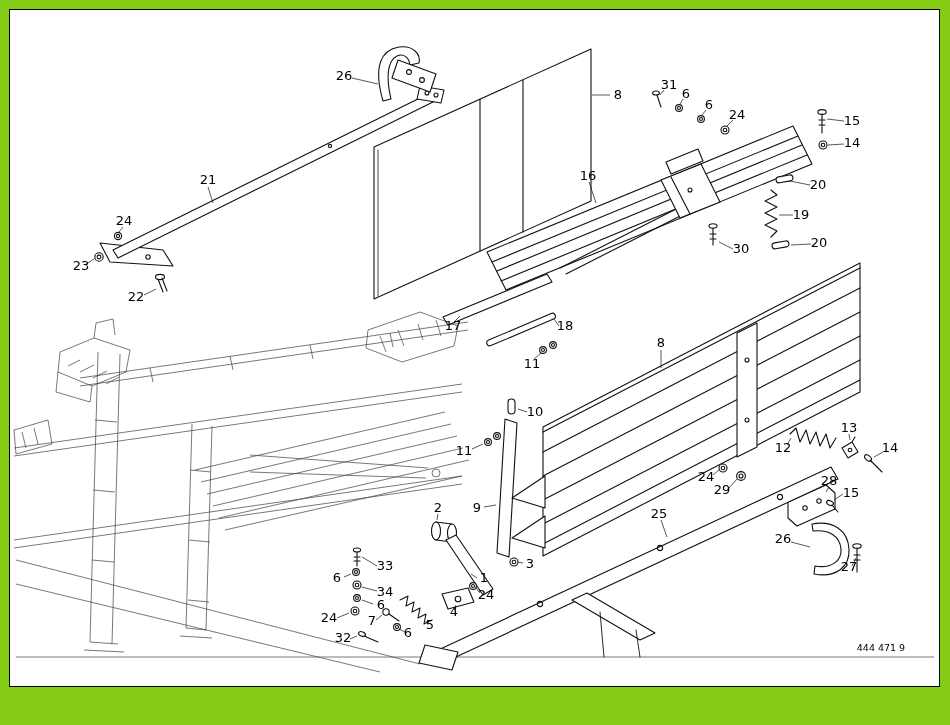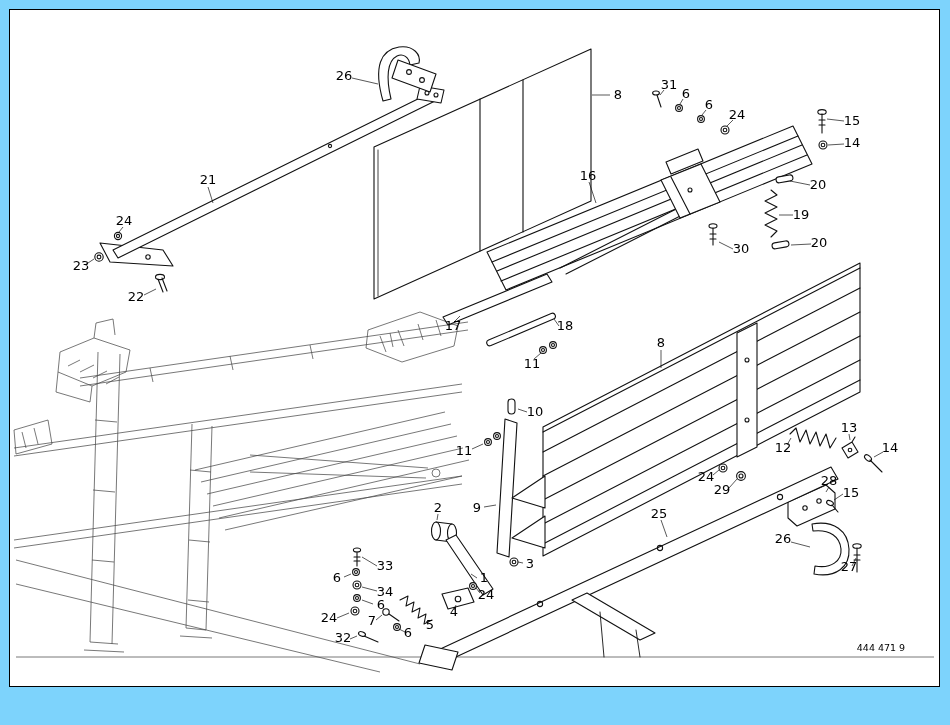--- a/index.html
+++ b/index.html
@@ -1,16 +1,16 @@
 <!DOCTYPE html>
 <html><head>
 <meta charset="utf-8">
 <style>
   html,body{margin:0;padding:0;background:#ffffff;}
-  .page{position:relative;width:950px;height:725px;background:#7dd3fc;overflow:hidden;
+  .page{position:relative;width:950px;height:725px;background:#84cc16;overflow:hidden;
         font-family:"DejaVu Sans","Liberation Sans",sans-serif;}
   .page svg{position:absolute;left:0;top:0;}
   text.callout{font-size:13px;fill:#000;font-family:"DejaVu Sans","Liberation Sans",sans-serif;}
   text.dwgnum{font-size:9.5px;fill:#000;font-family:"DejaVu Sans","Liberation Sans",sans-serif;}
 </style>
 </head>
 <body>
 
 <div class="page">
 <svg width="950" height="725" viewBox="0 0 950 725">

